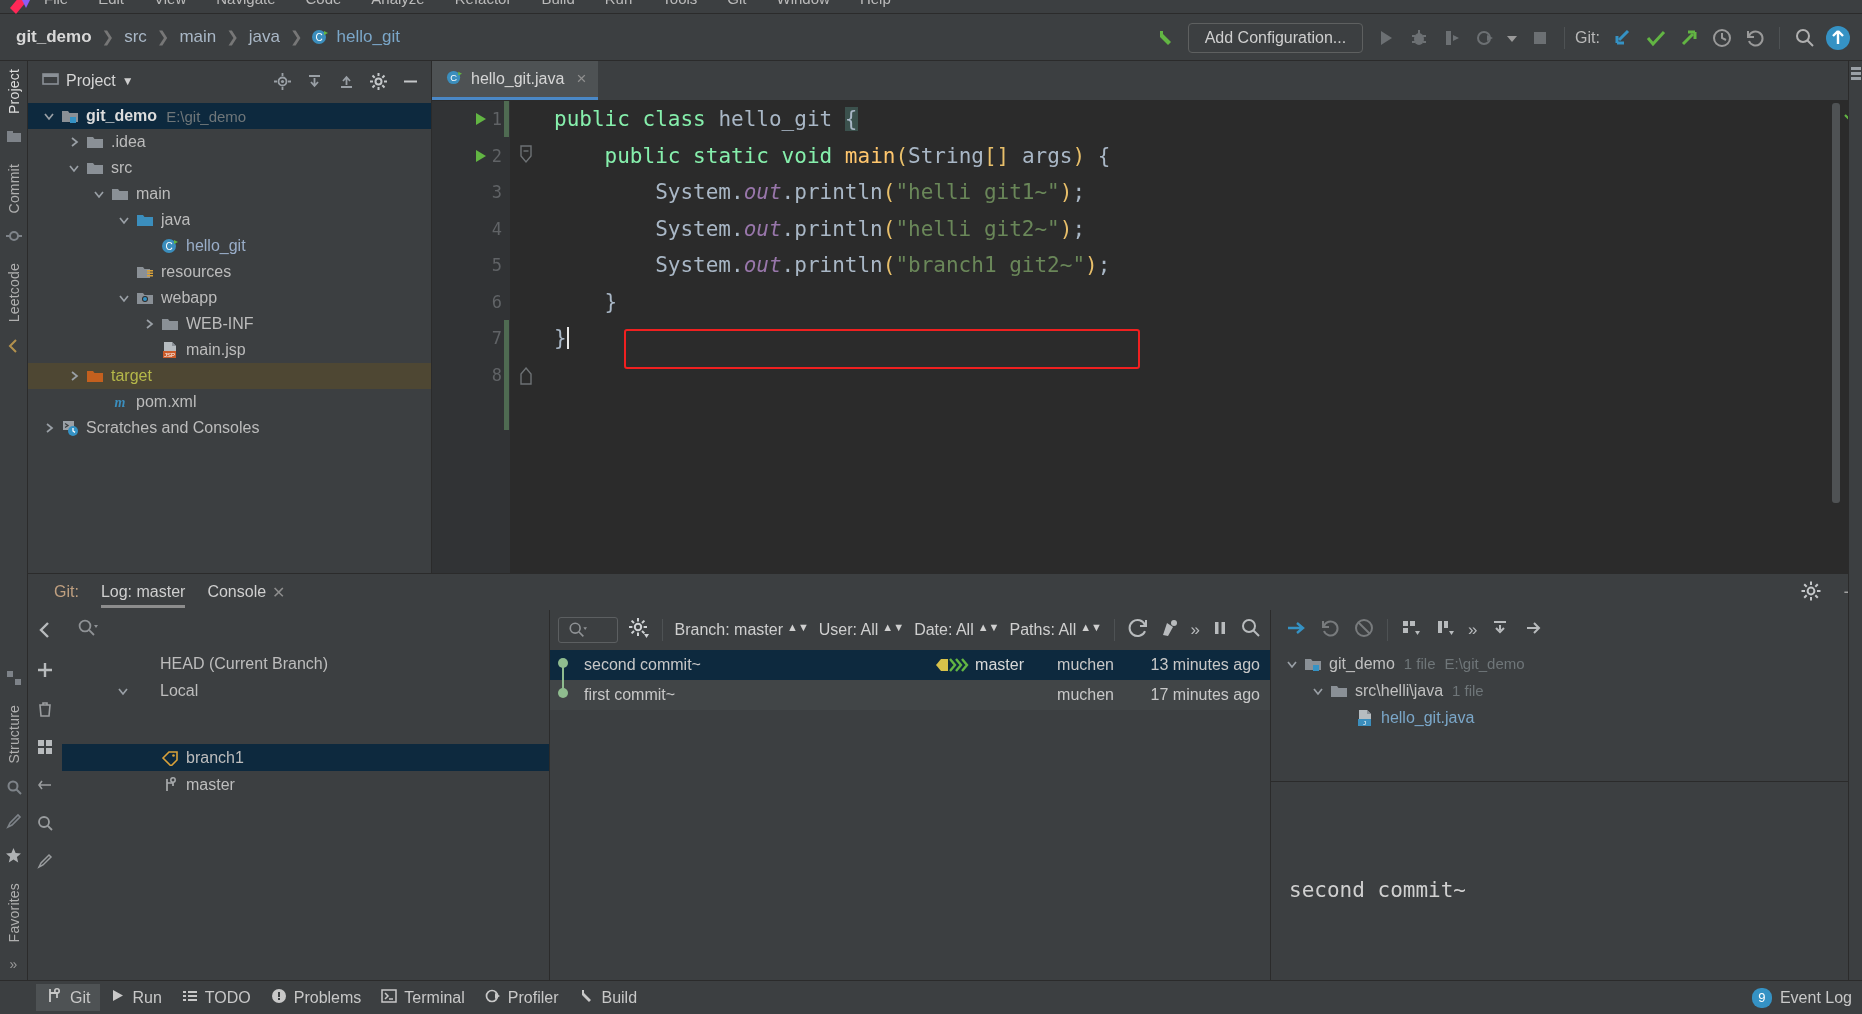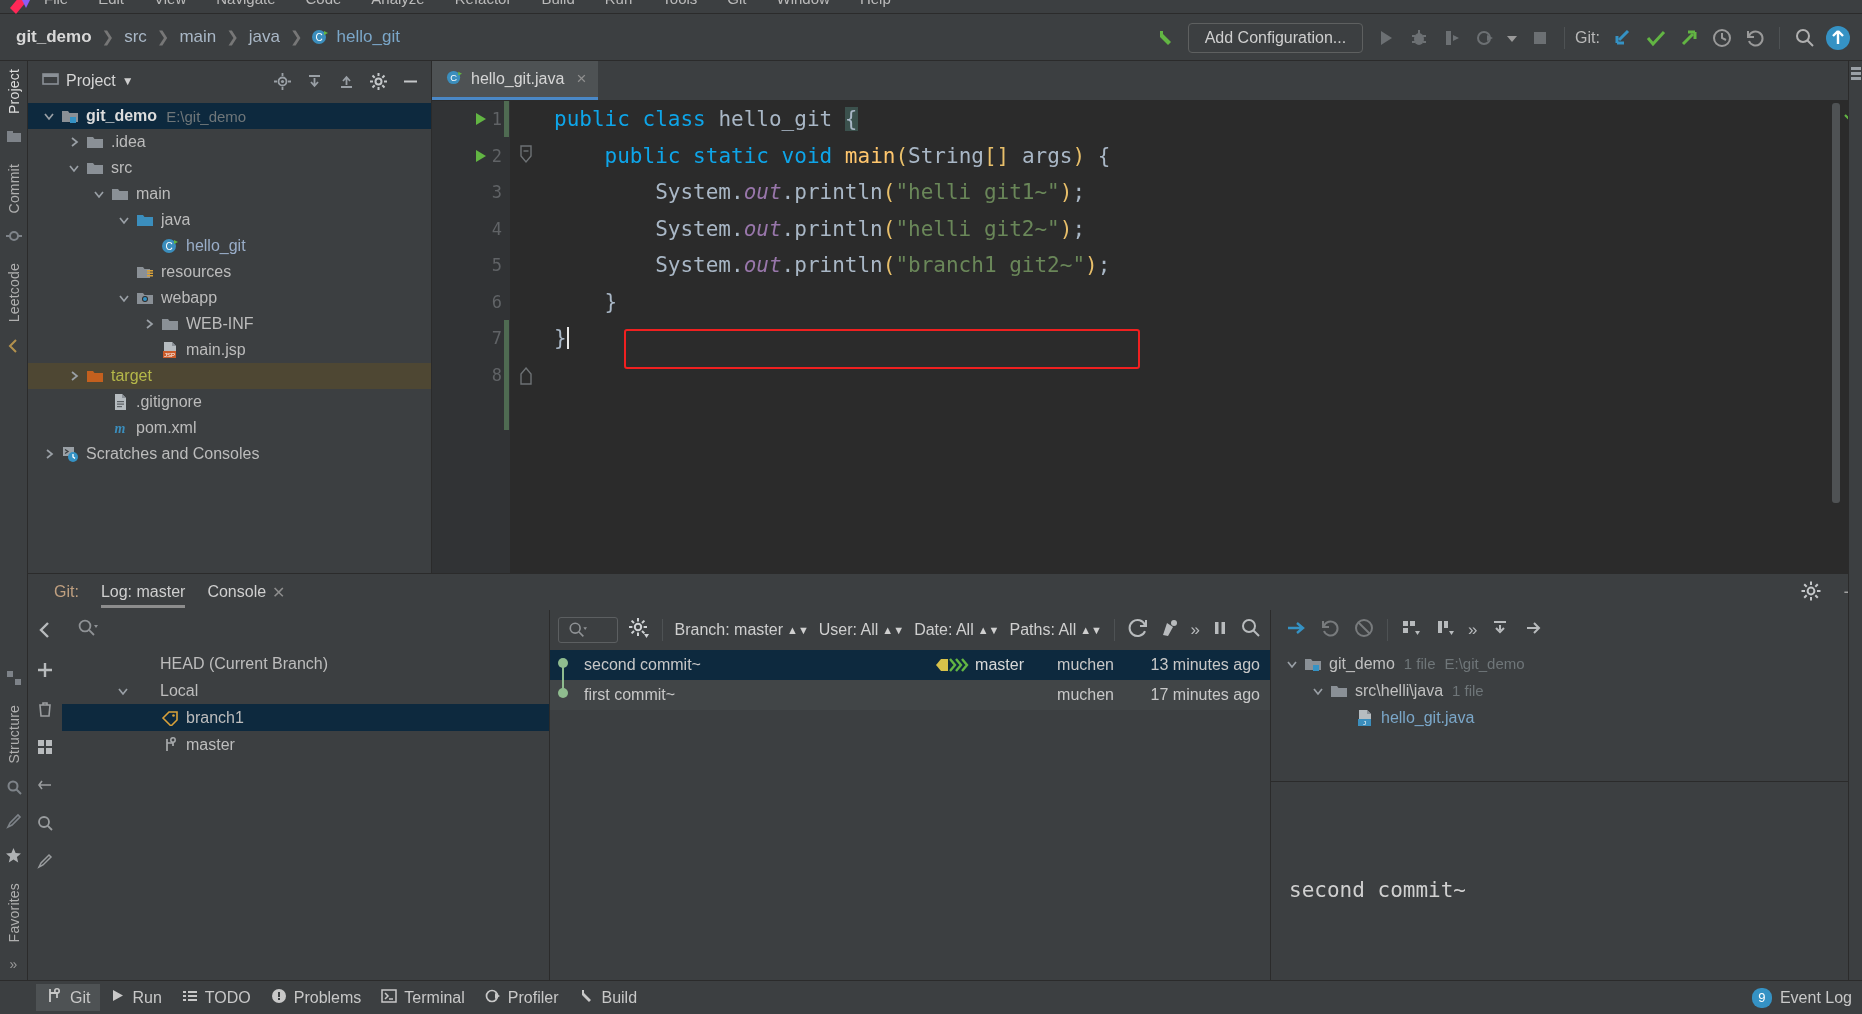--- a/index.html
+++ b/index.html
@@ -74,21 +74,21 @@
     border-bottom:3px solid #4a88c7;font-size:16px;color:#d6d6d6;}
   .etab .x{color:#909090;font-size:17px;margin-left:4px;}
   .codewrap{flex:1 1 auto;display:flex;min-height:0;position:relative;overflow:hidden;}
   .gutter{flex:0 0 78px;background:#313335;position:relative;}
   .gline{height:36.5px;display:flex;align-items:center;justify-content:flex-end;
     padding-right:8px;font-size:17px;color:#606366;font-family:"DejaVu Sans Mono",monospace;}
   .grun{position:absolute;left:38px;width:20px;height:36.5px;display:flex;align-items:center;justify-content:center;}
   .foldcol{flex:0 0 34px;background:#2b2b2b;position:relative;}
   .code{flex:1 1 auto;position:relative;background:#2b2b2b;padding-left:10px;overflow:hidden;}
   .cline{height:36.5px;line-height:36.5px;font-family:"DejaVu Sans Mono",monospace;font-size:21px;white-space:pre;color:#a9b7c6;}
-  .kw{color:#0ea5e9;} .str{color:#6a8759;} .fn{color:#ffc66d;} .stat{color:#9876aa;font-style:italic;} .cls{color:#a9b7c6;} .par{color:#e8bf6a;}
+  .kw{color:#86efac;} .str{color:#6a8759;} .fn{color:#ffc66d;} .stat{color:#9876aa;font-style:italic;} .cls{color:#a9b7c6;} .par{color:#e8bf6a;}
   .hlbox{position:absolute;border:2px solid #f02020;border-radius:3px;pointer-events:none;}
   .caret{display:inline-block;width:2px;height:22px;background:#e8e8e8;vertical-align:-4px;}
   .brhl{background:#3b514d;}
   .rgutter{flex:0 0 22px;background:#2b2b2b;position:relative;}
 
   
   .gitpanel{flex:1 1 auto;display:flex;flex-direction:column;background:#3c3f41;
     border-top:1px solid #2b2b2b;min-height:0;}
   .gittabs{height:36px;display:flex;align-items:center;padding-left:26px;gap:22px;position:relative;}
   .gittabs .gl{font-size:16px;color:#c0a080;}
@@ -97,26 +97,26 @@
   .gtabx{color:#8d8d8d;font-size:16px;margin-left:6px;}
   .gset{position:absolute;right:40px;top:6px;}
   .gmin{position:absolute;right:8px;top:8px;color:#b0b0b0;font-size:18px;}
 
   .gitbody{flex:1 1 auto;display:flex;min-height:0;}
   .gleft{flex:0 0 34px;display:flex;flex-direction:column;align-items:center;padding-top:10px;gap:16px;}
   .branchpane{flex:0 0 488px;background:#3c3f41;display:flex;flex-direction:column;border-right:1px solid #2b2b2b;}
   .searchrow{height:40px;display:flex;align-items:center;padding-left:14px;}
   .searchbox{width:420px;height:26px;}
   .brow{height:27px;display:flex;align-items:center;font-size:16px;color:#bdbdbd;padding-left:10px;}
-  .brow.sel{background:#0d293e;}
+  .brow.sel{background:#0d293e;margin-top:40px;}
   .logpane{flex:1 1 auto;display:flex;flex-direction:column;min-width:0;background:#3c3f41;}
   .logtoolbar{height:40px;display:flex;align-items:center;gap:10px;padding:0 8px;}
   .filterbox{width:104px;height:26px;border:1px solid #5c5f61;border-radius:3px;
     display:flex;align-items:center;padding-left:8px;}
-  .fsel{font-size:16px;color:#cfcfcf;display:flex;align-items:center;gap:4px;white-space:nowrap;}
+  .fsel{font-size:16px;color:#cfcfcf;display:flex;gap:4px;white-space:nowrap;}
   .commitlist{flex:1 1 auto;min-height:0;}
   .crow{height:30px;display:flex;align-items:center;font-size:16px;color:#c8c8c8;padding-left:6px;position:relative;}
   .crow.sel{background:#0d293e;}
   .crow.alt{background:#414547;}
   .cmsg{flex:1 1 auto;padding-left:14px;white-space:nowrap;overflow:hidden;}
   .cauth{flex:0 0 96px;text-align:right;padding-right:6px;}
   .ctime{flex:0 0 150px;text-align:right;padding-right:10px;}
   .cbranch{margin-right:6px;font-size:16px;}
   .detpane{flex:0 0 592px;background:#3c3f41;border-left:1px solid #2b2b2b;display:flex;flex-direction:column;}
   .detrow{height:27px;display:flex;align-items:center;font-size:16px;color:#c0c0c0;}
@@ -520,34 +520,20 @@
                     <svg width="12" height="12" viewBox="0 0 12 12">
                       <path d="M4 2 L9 6 L4 10" stroke="#9aa0a6" stroke-width="1.7" fill="none"></path>
                     </svg>
                   </span>
                   <span class="ficon">
                     <svg width="18" height="16" viewBox="0 0 18 16">
                       <path d="M1 3 L7 3 L8.5 5 L17 5 L17 14 L1 14 Z" fill="#c4601e"></path>
                     </svg>
                   </span>
                   <span class="rowlbl orange">target</span>
-                </div>
-                <div class="row">
-                  <span style="width:60px;flex:0 0 60px"></span>
-                  <span class="arrow"></span>
-                  <span class="ficon">
-                    <svg width="18" height="18" viewBox="0 0 18 18">
-                      <path d="M4 1 L11 1 L15 5 L15 17 L4 17 Z" fill="#b6bcc0"></path>
-                      <path d="M11 1 L11 5 L15 5 Z" fill="#8a9096"></path>
-                      <rect x="6" y="8" width="7" height="1.2" fill="#5a5f63"></rect>
-                      <rect x="6" y="10.5" width="7" height="1.2" fill="#5a5f63"></rect>
-                      <rect x="6" y="13" width="5" height="1.2" fill="#5a5f63"></rect>
-                    </svg>
-                  </span>
-                  <span class="rowlbl">.gitignore</span>
                 </div>
                 <div class="row">
                   <span style="width:60px;flex:0 0 60px"></span>
                   <span class="arrow"></span>
                   <span class="ficon">
                     <svg width="18" height="18" viewBox="0 0 18 18">
                       <text x="9" y="14" font-size="14" fill="#3b8ebd" text-anchor="middle" font-family="serif" font-style="italic" font-weight="bold">m</text>
                     </svg>
                   </span>
                   <span class="rowlbl">pom.xml</span>

